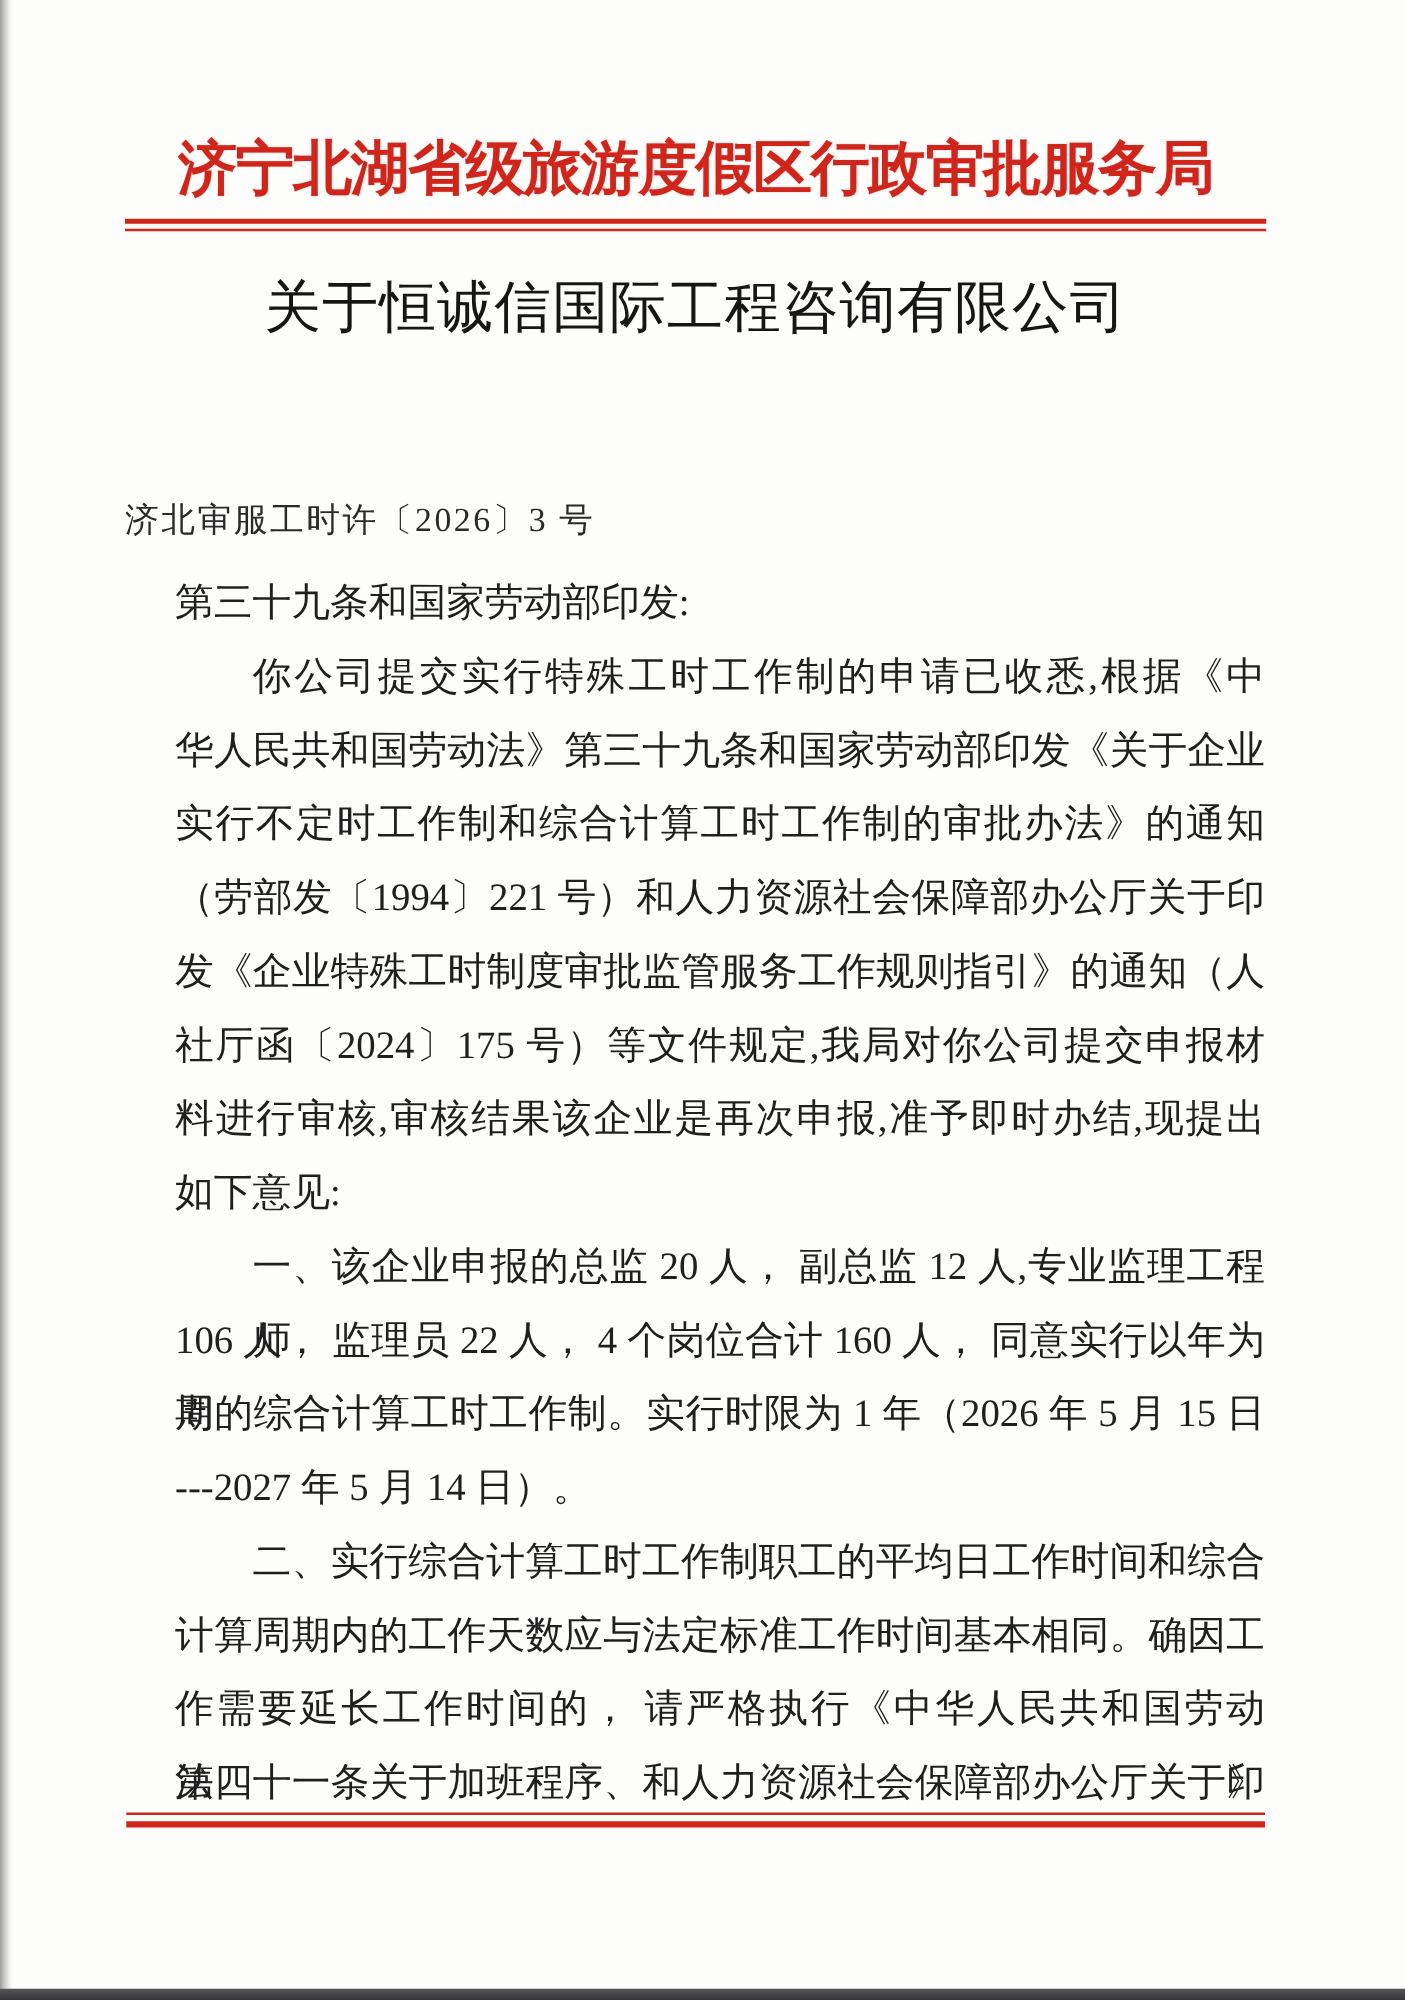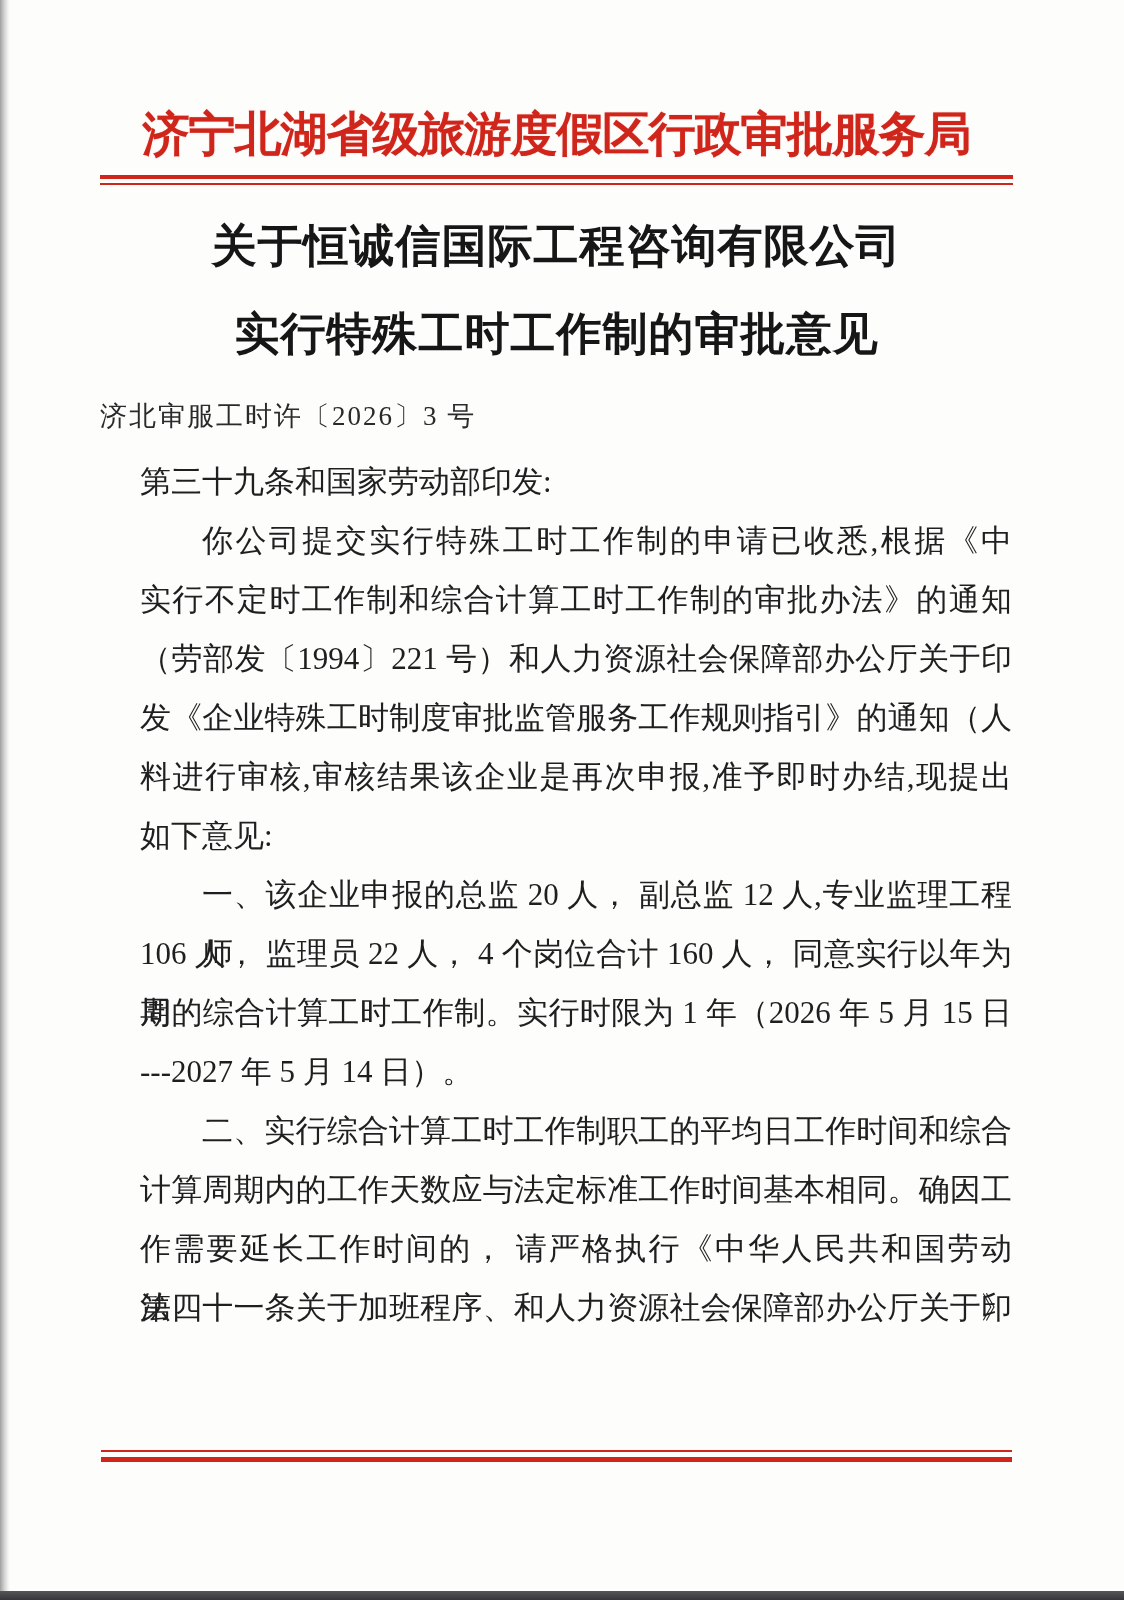--- a/index.html
+++ b/index.html
@@ -36,21 +36,21 @@
     text-shadow:0 0 1px rgba(208,37,26,.55);
     white-space:nowrap;
   }
   .header-rule-thick{height:4px;background:#d0251a;margin-top:9px;}
   .header-rule-thin{height:2px;background:#d0251a;margin-top:4px;}
   
   .title-block{
     position:absolute;left:100px;width:913px;top:220px;
     text-align:center;
     font-family:"Liberation Sans","DejaVu Sans",sans-serif;
-    font-weight:bold;
+    font-weight:normal;
     color:#161616;
   }
   .title-line{font-size:45px;line-height:52px;letter-spacing:1px;white-space:nowrap;}
   .title-line + .title-line{margin-top:36px;}
   
   .doc-number{
     position:absolute;left:100px;width:913px;top:398px;
     text-align:left;
     padding-right:57px;box-sizing:border-box;
     font-size:27px;letter-spacing:2px;
@@ -88,31 +88,32 @@
   <div class="scan-edge-left"></div>
 
   <div class="letterhead">
     <div class="org-name">济宁北湖省级旅游度假区行政审批服务局</div>
     <div class="header-rule-thick"></div>
     <div class="header-rule-thin"></div>
   </div>
 
   <div class="title-block">
     <div class="title-line">关于恒诚信国际工程咨询有限公司</div>
-    <div class="title-line">实行特殊工时工作制的审批意见</div>
   </div>
 
   <div class="doc-number">济北审服工时许〔2026〕3 号</div>
 
   <div class="body-block">
     <div class="line">第三十九条和国家劳动部印发:</div>
     <div class="line indent stretch">你公司提交实行特殊工时工作制的申请已收悉,根据《中</div>
+    <div class="line stretch">华人民共和国劳动法》第三十九条和国家劳动部印发《关于企业</div>
     <div class="line stretch">实行不定时工作制和综合计算工时工作制的审批办法》的通知</div>
     <div class="line stretch">（劳部发〔1994〕221 号）和人力资源社会保障部办公厅关于印</div>
     <div class="line stretch">发《企业特殊工时制度审批监管服务工作规则指引》的通知（人</div>
+    <div class="line stretch">社厅函〔2024〕175 号）等文件规定,我局对你公司提交申报材</div>
     <div class="line stretch">料进行审核,审核结果该企业是再次申报,准予即时办结,现提出</div>
     <div class="line">如下意见:</div>
     <div class="line indent stretch">一、该企业申报的总监 20 人， 副总监 12 人,专业监理工程师</div>
     <div class="line stretch">106 人， 监理员 22 人， 4 个岗位合计 160 人， 同意实行以年为周</div>
     <div class="line stretch">期的综合计算工时工作制。实行时限为 1 年（2026 年 5 月 15 日</div>
     <div class="line">---2027 年 5 月 14 日）。</div>
     <div class="line indent stretch">二、实行综合计算工时工作制职工的平均日工作时间和综合</div>
     <div class="line stretch">计算周期内的工作天数应与法定标准工作时间基本相同。确因工</div>
     <div class="line stretch">作需要延长工作时间的， 请严格执行《中华人民共和国劳动法》</div>
     <div class="line stretch">第四十一条关于加班程序、和人力资源社会保障部办公厅关于印</div>

